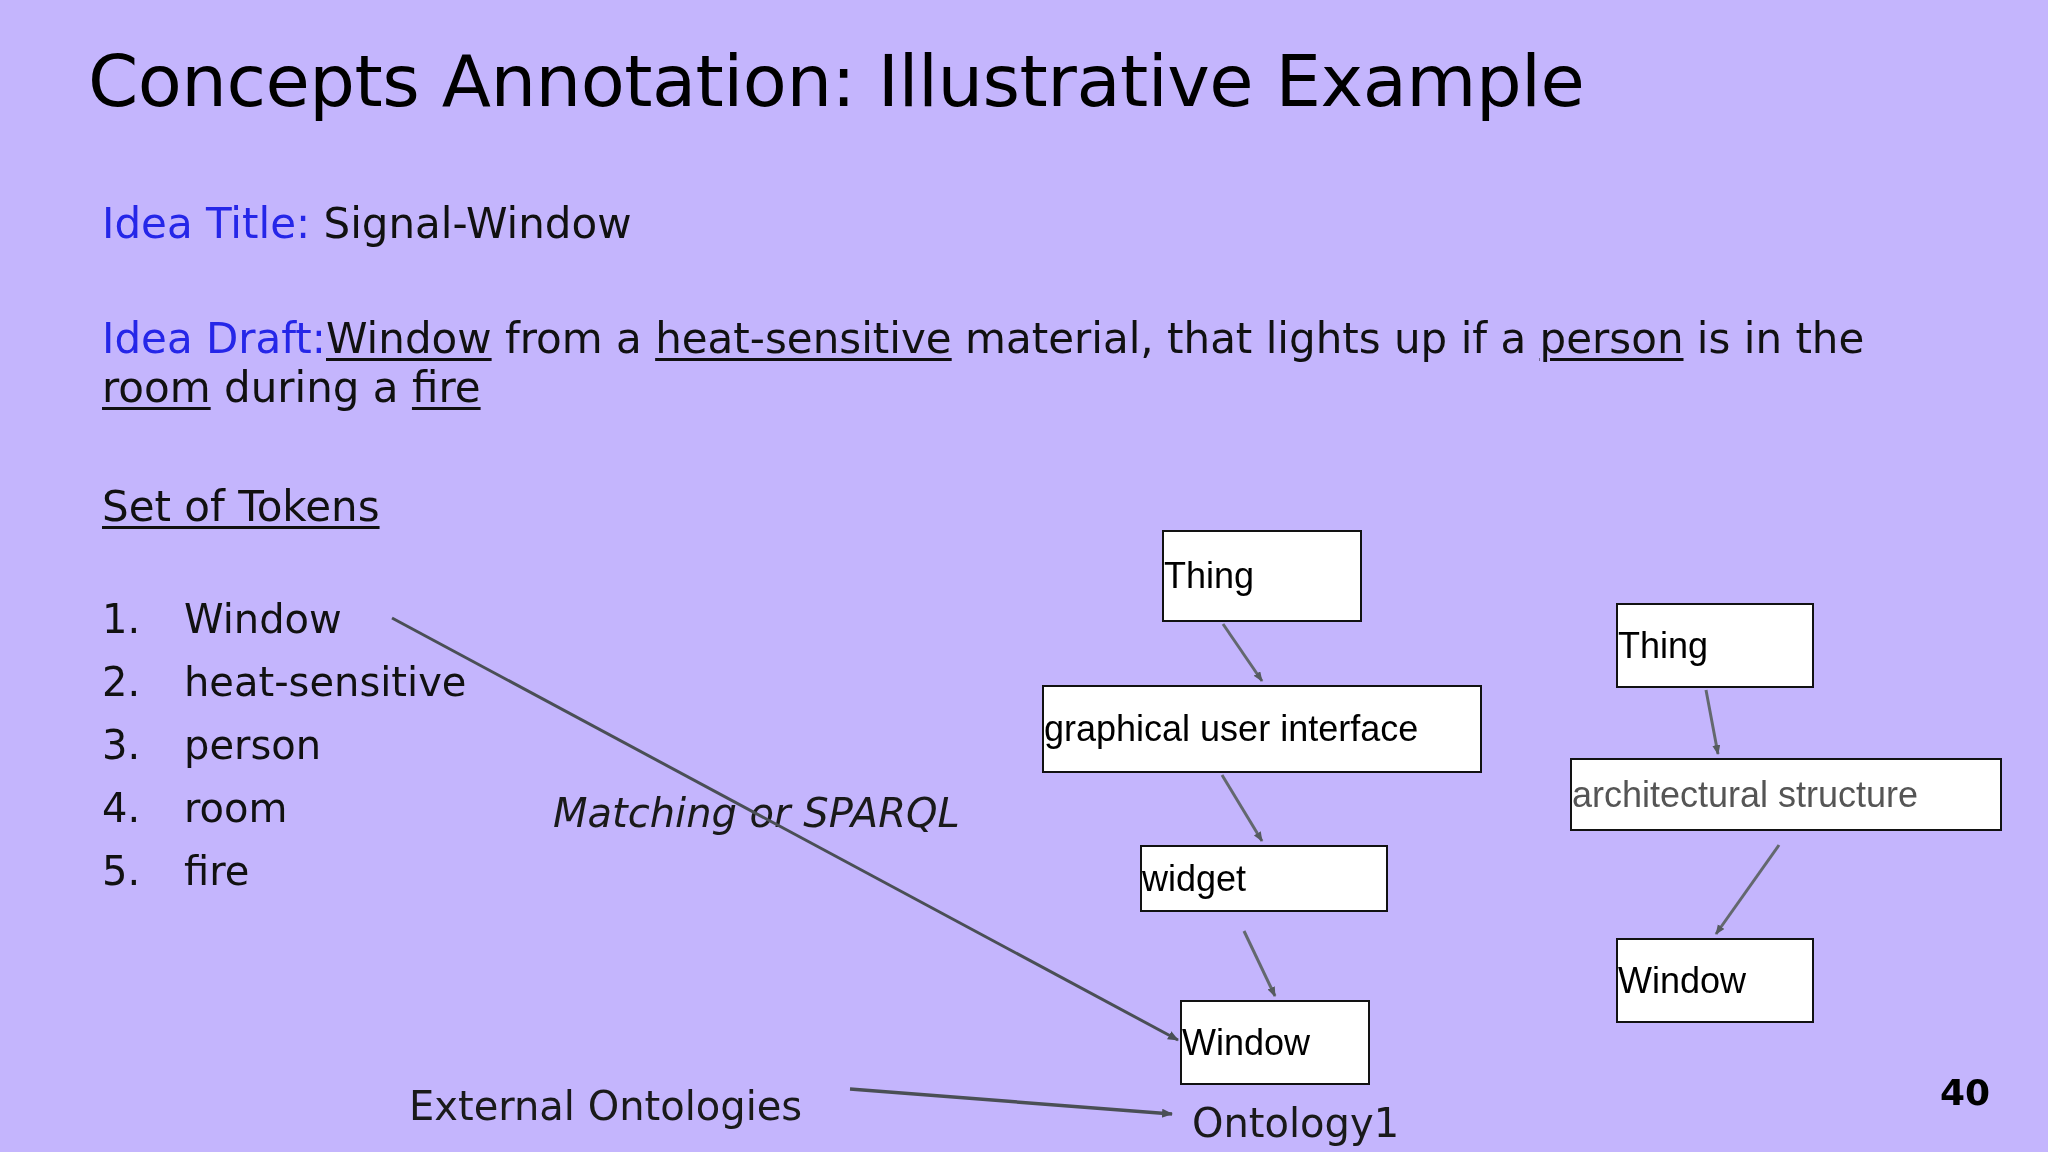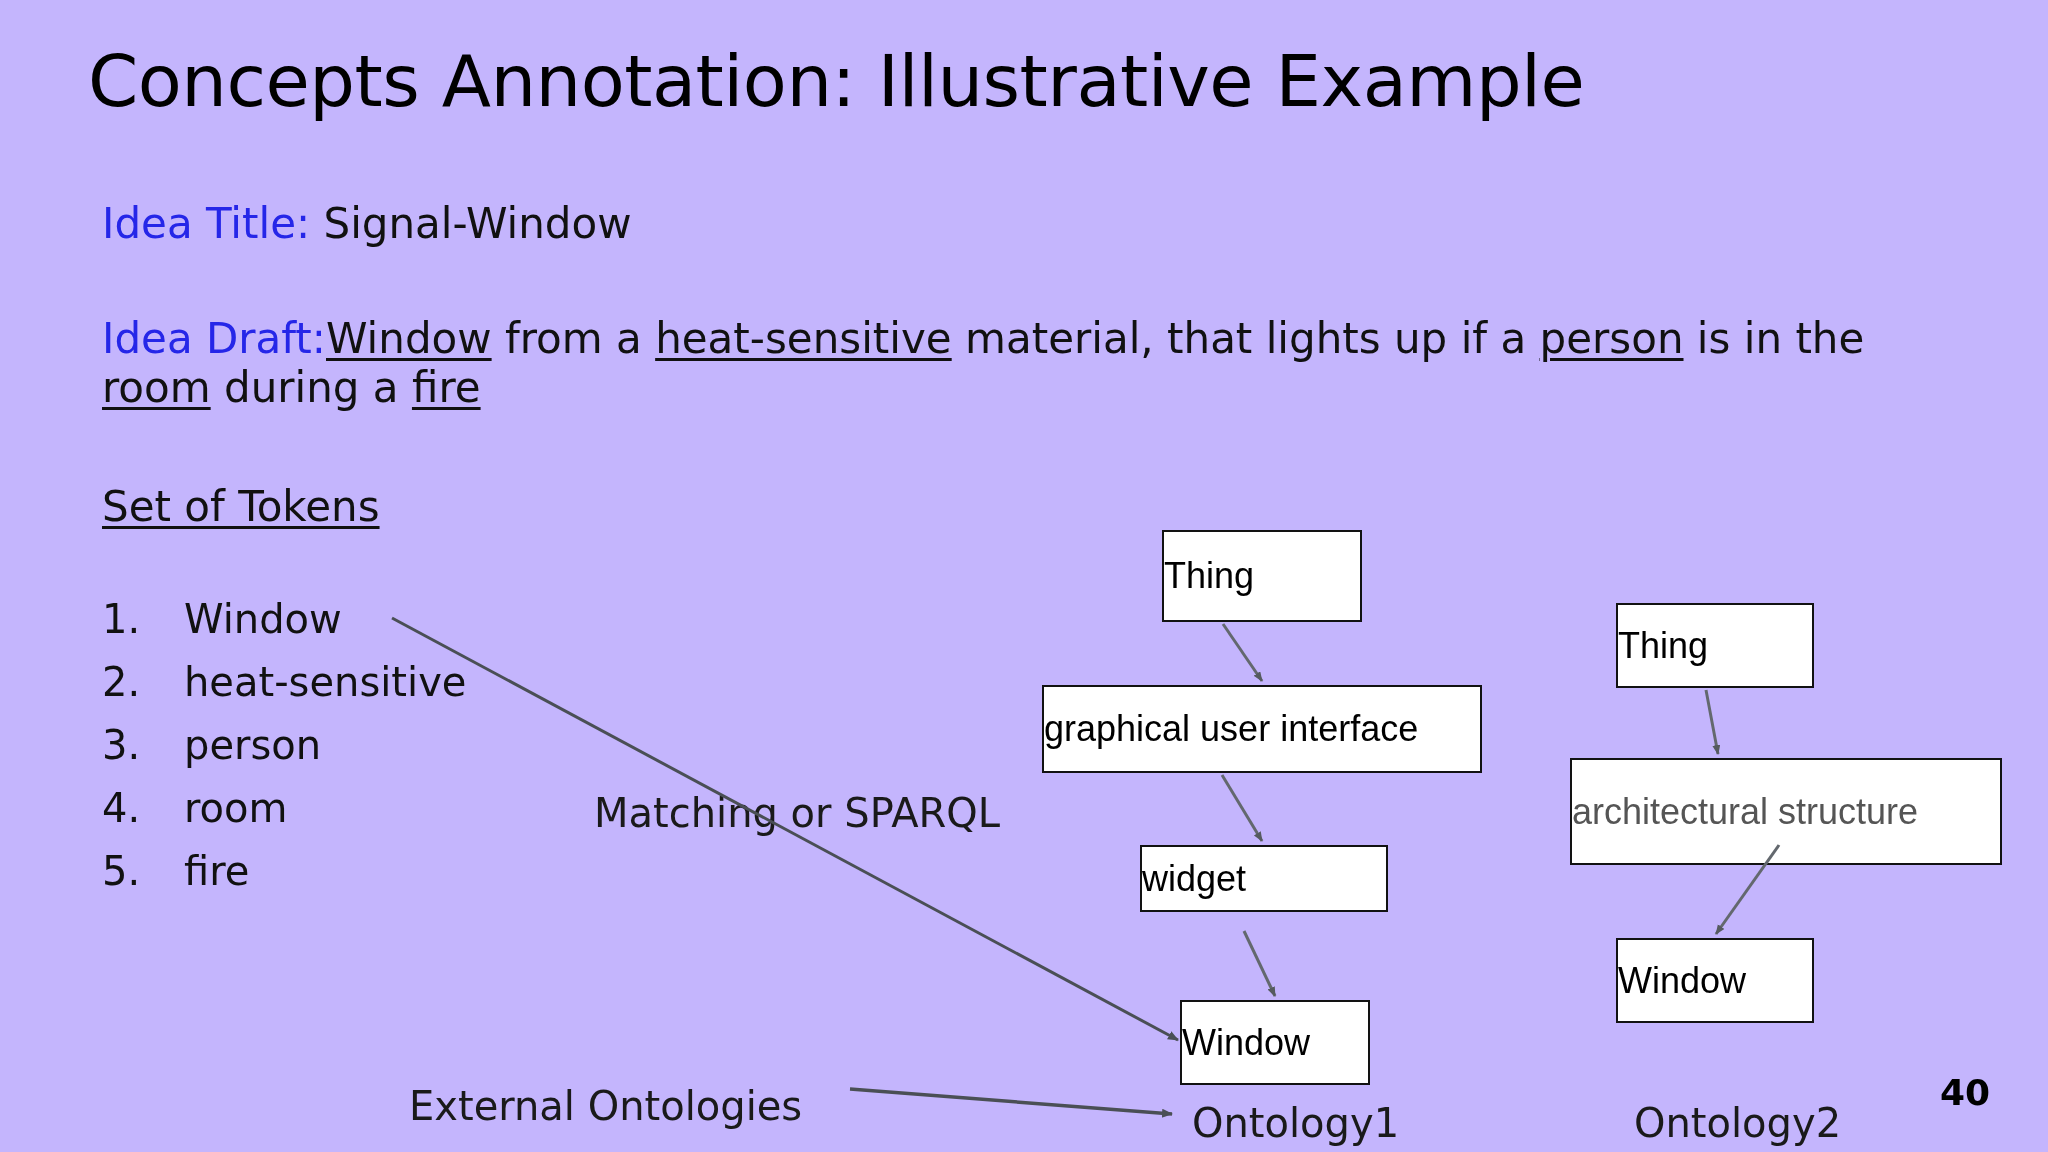--- a/index.html
+++ b/index.html
@@ -87,21 +87,21 @@
   }
 
   
   .free-label {
     position: absolute;
     font-family: "DejaVu Sans", sans-serif;
     font-size: 40px;
     color: #1a1a1a;
     white-space: nowrap;
   }
-  #matching-label { left: 594px; top: 790px; }
+  #matching-label { left: 553px; top: 790px; font-style: italic; }
   #external-ontologies-label { left: 409px; top: 1083px; }
   #ontology1-label { left: 1192px; top: 1100px; }
   #ontology2-label { left: 1634px; top: 1100px; }
 
   #page-number {
     position: absolute;
     left: 1940px;
     top: 1072px;
     font-family: "DejaVu Sans", sans-serif;
     font-size: 36px;
@@ -125,21 +125,21 @@
   .onto-box.gray-text { color: #555555; }
 
   
   #o1-thing   { left: 1162px; top: 530px;  width: 200px; height: 92px; }
   #o1-gui     { left: 1042px; top: 685px;  width: 440px; height: 88px; }
   #o1-widget  { left: 1140px; top: 845px;  width: 248px; height: 67px; }
   #o1-window  { left: 1180px; top: 1000px; width: 190px; height: 85px; }
 
   
   #o2-thing   { left: 1616px; top: 603px;  width: 198px; height: 85px; }
-  #o2-arch    { left: 1570px; top: 758px;  width: 432px; height: 107px; }
+  #o2-arch    { left: 1570px; top: 758px;  width: 432px; height: 73px; }
   #o2-window  { left: 1616px; top: 938px;  width: 198px; height: 85px; }
 
   
   #arrow-layer {
     position: absolute;
     left: 0;
     top: 0;
     width: 2048px;
     height: 1152px;
     pointer-events: none;
@@ -188,21 +188,20 @@
   <div class="onto-box" id="o1-thing">Thing</div>
   <div class="onto-box" id="o1-gui">graphical user interface</div>
   <div class="onto-box" id="o1-widget">widget</div>
   <div class="onto-box" id="o1-window">Window</div>
 
   <div class="onto-box" id="o2-thing">Thing</div>
   <div class="onto-box gray-text" id="o2-arch">architectural structure</div>
   <div class="onto-box" id="o2-window">Window</div>
 
   <div class="free-label" id="ontology1-label">Ontology1</div>
-  <div class="free-label" id="ontology2-label">Ontology2</div>
 
   <div id="page-number">40</div>
 
   <svg id="arrow-layer" viewBox="0 0 2048 1152" width="2048" height="1152">
     <defs>
       <marker id="ah" markerWidth="11" markerHeight="11" refX="9" refY="4" orient="auto" markerUnits="userSpaceOnUse">
         <path d="M0,0 L10,4 L0,8 z" fill="#555a5f"></path>
       </marker>
       <marker id="ah-dark" markerWidth="12" markerHeight="12" refX="10" refY="4.5" orient="auto" markerUnits="userSpaceOnUse">
         <path d="M0,0 L11,4.5 L0,9 z" fill="#4a4f55"></path>

